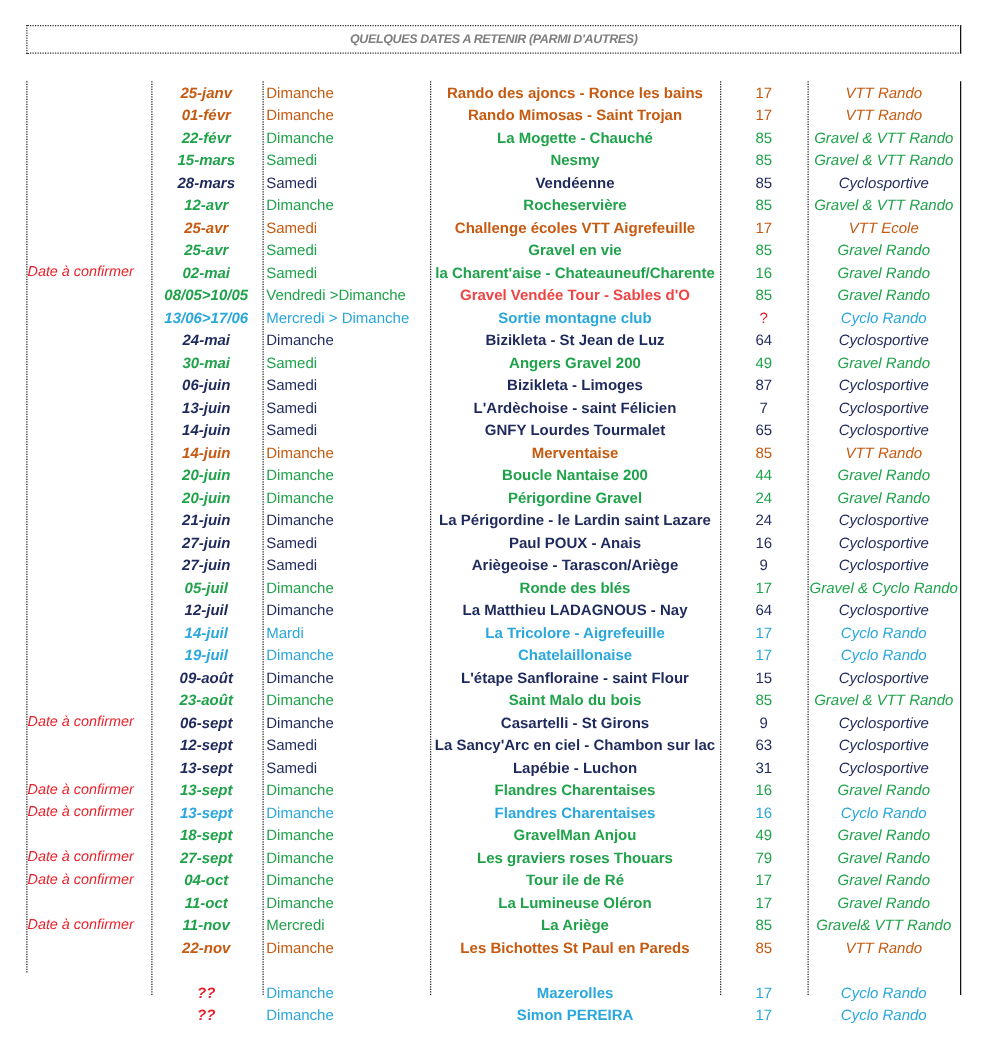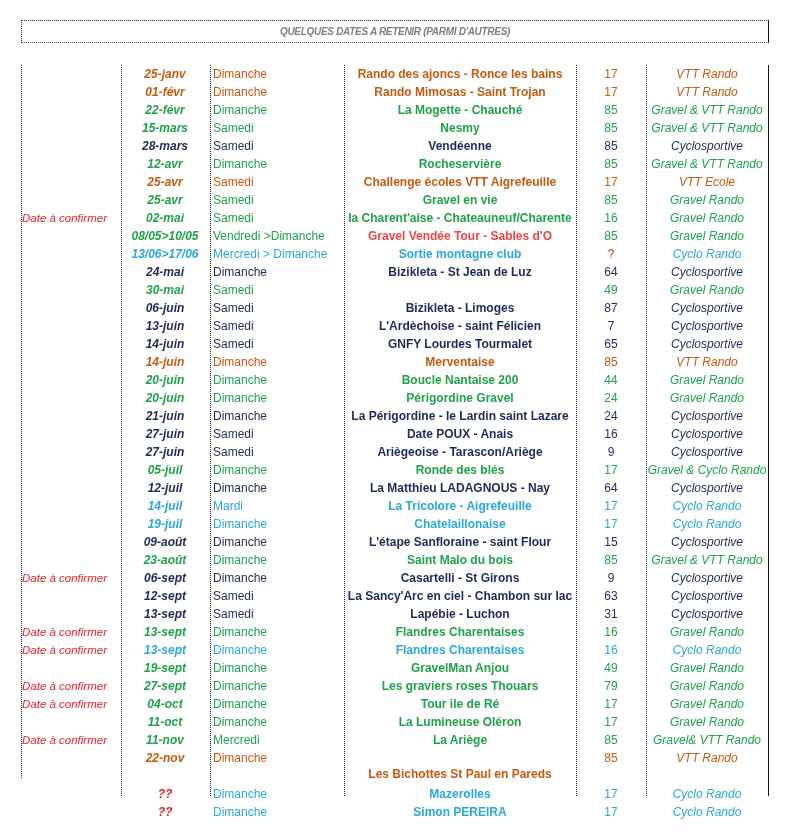--- a/index.html
+++ b/index.html
@@ -132,20 +132,21 @@
       <span class="c-date" style="color: rgb(31, 42, 92);">24-mai</span>
       <span class="c-day" style="color: rgb(31, 42, 92);">Dimanche</span>
       <span class="c-event" style="color: rgb(31, 42, 92);">Bizikleta - St Jean de Luz</span>
       <span class="c-dept" style="color: rgb(31, 42, 92);">64</span>
       <span class="c-type" style="color: rgb(31, 42, 92);">Cyclosportive</span>
     </div>
     <div class="row">
       <span class="c-note"></span>
       <span class="c-date" style="color: rgb(31, 162, 74);">30-mai</span>
       <span class="c-day" style="color: rgb(31, 162, 74);">Samedi</span>
+      <span class="c-event" style="color: rgb(31, 162, 74);">Angers Gravel 200</span>
       <span class="c-dept" style="color: rgb(31, 162, 74);">49</span>
       <span class="c-type" style="color: rgb(31, 162, 74);">Gravel Rando</span>
     </div>
     <div class="row">
       <span class="c-note"></span>
       <span class="c-date" style="color: rgb(31, 42, 92);">06-juin</span>
       <span class="c-day" style="color: rgb(31, 42, 92);">Samedi</span>
       <span class="c-event" style="color: rgb(31, 42, 92);">Bizikleta - Limoges</span>
       <span class="c-dept" style="color: rgb(31, 42, 92);">87</span>
       <span class="c-type" style="color: rgb(31, 42, 92);">Cyclosportive</span>
@@ -195,21 +196,21 @@
       <span class="c-date" style="color: rgb(31, 42, 92);">21-juin</span>
       <span class="c-day" style="color: rgb(31, 42, 92);">Dimanche</span>
       <span class="c-event" style="color: rgb(31, 42, 92);">La Périgordine - le Lardin saint Lazare</span>
       <span class="c-dept" style="color: rgb(31, 42, 92);">24</span>
       <span class="c-type" style="color: rgb(31, 42, 92);">Cyclosportive</span>
     </div>
     <div class="row">
       <span class="c-note"></span>
       <span class="c-date" style="color: rgb(31, 42, 92);">27-juin</span>
       <span class="c-day" style="color: rgb(31, 42, 92);">Samedi</span>
-      <span class="c-event" style="color: rgb(31, 42, 92);">Date POUX - Anais</span>
+      <span class="c-event" style="color: rgb(31, 42, 92);">Paul POUX - Anais</span>
       <span class="c-dept" style="color: rgb(31, 42, 92);">16</span>
       <span class="c-type" style="color: rgb(31, 42, 92);">Cyclosportive</span>
     </div>
     <div class="row">
       <span class="c-note"></span>
       <span class="c-date" style="color: rgb(31, 42, 92);">27-juin</span>
       <span class="c-day" style="color: rgb(31, 42, 92);">Samedi</span>
       <span class="c-event" style="color: rgb(31, 42, 92);">Ariègeoise - Tarascon/Ariège</span>
       <span class="c-dept" style="color: rgb(31, 42, 92);">9</span>
       <span class="c-type" style="color: rgb(31, 42, 92);">Cyclosportive</span>
@@ -297,21 +298,21 @@
     <div class="row">
       <span class="c-note">Date à confirmer</span>
       <span class="c-date" style="color: rgb(42, 167, 220);">13-sept</span>
       <span class="c-day" style="color: rgb(42, 167, 220);">Dimanche</span>
       <span class="c-event" style="color: rgb(42, 167, 220);">Flandres Charentaises</span>
       <span class="c-dept" style="color: rgb(42, 167, 220);">16</span>
       <span class="c-type" style="color: rgb(42, 167, 220);">Cyclo Rando</span>
     </div>
     <div class="row">
       <span class="c-note"></span>
-      <span class="c-date" style="color: rgb(31, 162, 74);">19-sept</span>
+      <span class="c-date" style="color: rgb(31, 162, 74);">18-sept</span>
       <span class="c-day" style="color: rgb(31, 162, 74);">Dimanche</span>
       <span class="c-event" style="color: rgb(31, 162, 74);">GravelMan Anjou</span>
       <span class="c-dept" style="color: rgb(31, 162, 74);">49</span>
       <span class="c-type" style="color: rgb(31, 162, 74);">Gravel Rando</span>
     </div>
     <div class="row">
       <span class="c-note">Date à confirmer</span>
       <span class="c-date" style="color: rgb(31, 162, 74);">27-sept</span>
       <span class="c-day" style="color: rgb(31, 162, 74);">Dimanche</span>
       <span class="c-event" style="color: rgb(31, 162, 74);">Les graviers roses Thouars</span>
@@ -339,21 +340,21 @@
       <span class="c-date" style="color: rgb(31, 162, 74);">11-nov</span>
       <span class="c-day" style="color: rgb(31, 162, 74);">Mercredi</span>
       <span class="c-event" style="color: rgb(31, 162, 74);">La Ariège</span>
       <span class="c-dept" style="color: rgb(31, 162, 74);">85</span>
       <span class="c-type" style="color: rgb(31, 162, 74);">Gravel&amp; VTT Rando</span>
     </div>
     <div class="row">
       <span class="c-note"></span>
       <span class="c-date" style="color: rgb(197, 90, 17);">22-nov</span>
       <span class="c-day" style="color: rgb(197, 90, 17);">Dimanche</span>
-      <span class="c-event" style="color: rgb(197, 90, 17); margin-top: 16px;">Les Bichottes St Paul en Pareds</span>
+      <span class="c-event" style="color: rgb(197, 90, 17);">Les Bichottes St Paul en Pareds</span>
       <span class="c-dept" style="color: rgb(197, 90, 17);">85</span>
       <span class="c-type" style="color: rgb(197, 90, 17);">VTT Rando</span>
     </div>
     <div class="spacer"></div>
     <div class="row">
       <span class="c-note"></span>
       <span class="c-date" style="color: rgb(232, 32, 42);">??</span>
       <span class="c-day" style="color: rgb(42, 167, 220);">Dimanche</span>
       <span class="c-event" style="color: rgb(42, 167, 220);">Mazerolles</span>
       <span class="c-dept" style="color: rgb(42, 167, 220);">17</span>

